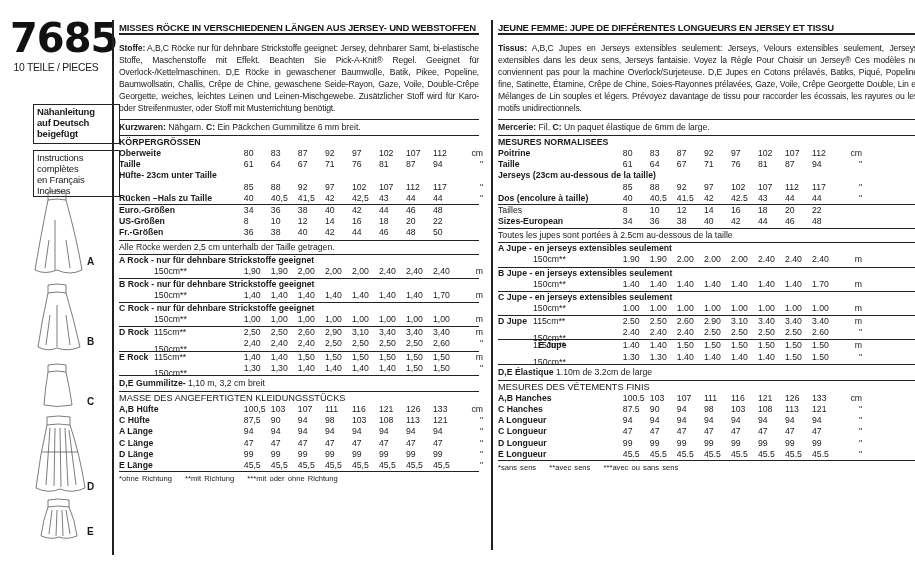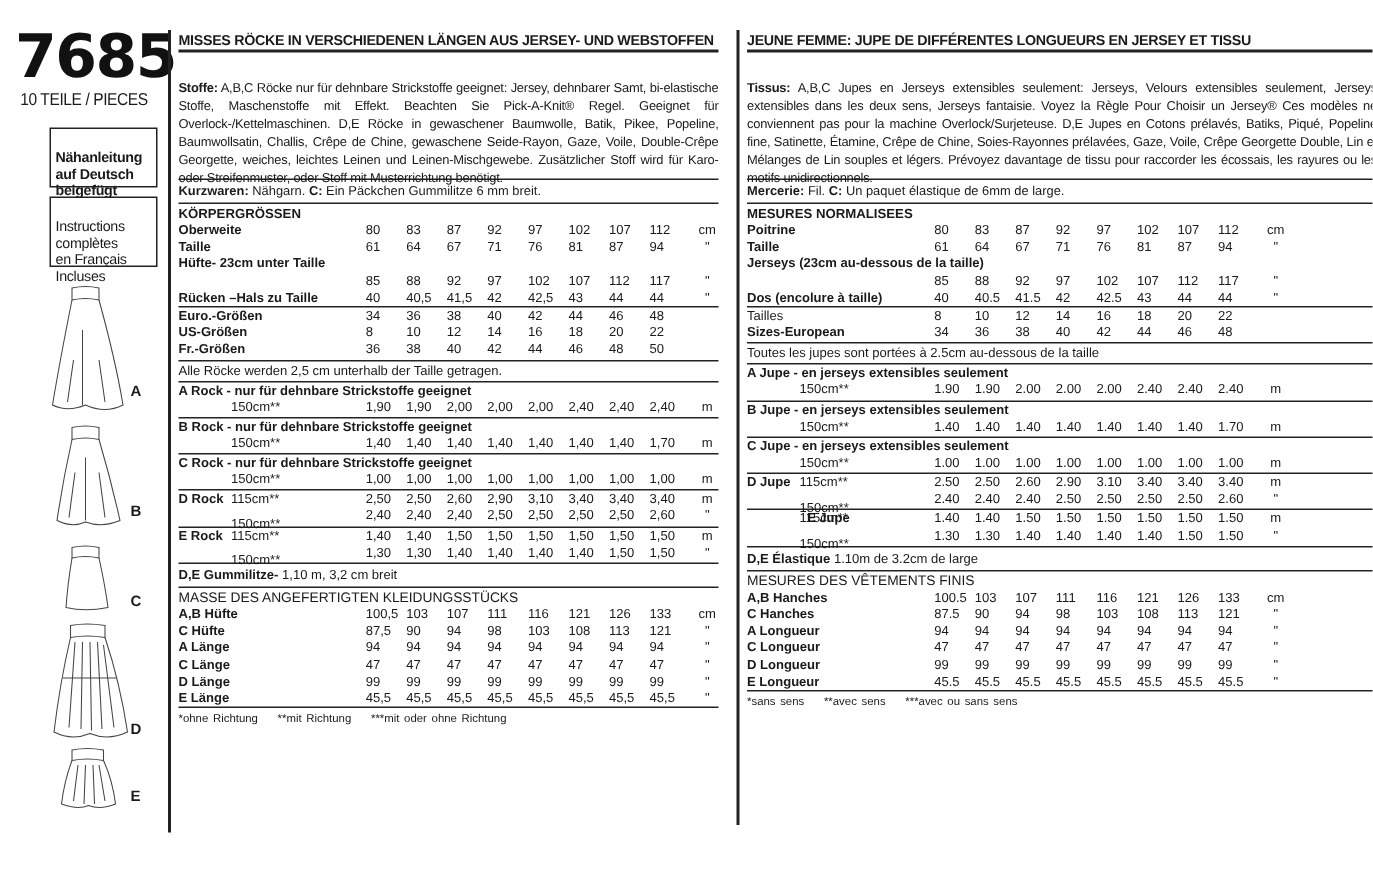--- a/index.html
+++ b/index.html
@@ -3,46 +3,46 @@
 <meta charset="utf-8">
 <style>
   * { box-sizing: border-box; margin: 0; padding: 0; }
   html, body { width: 915px; height: 580px; background: #ffffff; overflow: hidden; }
   body { position: relative; font-family: "Liberation Sans", sans-serif; color: #1a1a1a; }
 
   .pattern-number { position: absolute; left: 10px; top: 18px; width: 98px; text-align: center;
     font-family: "DejaVu Sans", sans-serif; font-weight: bold; font-size: 40px; letter-spacing: -1px; line-height: 40px; color: #111; }
   .pieces { position: absolute; left: 4px; top: 61px; width: 104px; text-align: center;
     font-family: "Liberation Sans", sans-serif; font-size: 11.5px; letter-spacing: -0.3px; transform: scaleX(0.9); transform-origin: center; }
-  .lang-box { position: absolute; left: 33px; width: 72px; border: 1px solid #222; padding: 14px 3px;
-    font-size: 9.5px; line-height: 11px; letter-spacing: -0.2px; }
+  .lang-box { position: absolute; left: 33px; width: 87px; border: 1px solid #222; padding: 1px 3px;
+    font-size: 9.5px; line-height: 11px; letter-spacing: -0.2px; margin-top: 19px; }
   .lang-box.de { top: 85px; height: 40px; font-weight: bold; }
   .lang-box.fr { top: 131px; height: 47px; }
 
   .illus { position: absolute; left: 0; top: 185px; width: 110px; height: 370px; }
   .view-letter { position: absolute; left: 87px; font-size: 10px; font-weight: bold; }
 
   .panel { position: absolute; top: 20px; }
   .panel.de { left: 112px; width: 376px; border-left: 2px solid #222; height: 535px; }
   .panel.fr { left: 491px; width: 438px; border-left: 2px solid #222; border-right: 2px solid #222; height: 530px; }
   .inner { padding-left: 5px; padding-right: 3px; }
 
   .title { font-weight: bold; font-size: 9.5px; letter-spacing: -0.2px; height: 15px; line-height: 15px; border-bottom: 2px solid #222; margin-right: 6px; white-space: nowrap; overflow: hidden; }
-  .para { font-size: 8.6px; line-height: 11.9px; letter-spacing: -0.15px; padding-top: 18px; text-align: justify; height: 85px; border-bottom: 1.5px solid #222; margin-right: 6px; }
+  .para { font-size: 8.6px; line-height: 11.9px; letter-spacing: -0.15px; padding-top: 8px; text-align: justify; height: 85px; border-bottom: 1.5px solid #222; margin-right: 6px; }
   .para b, .notions b { font-weight: bold; }
   .notions { font-size: 8.6px; height: 16px; line-height: 15px; border-bottom: 1.5px solid #222; margin-right: 6px; }
   .sec-head { font-weight: bold; font-size: 8.8px; line-height: 11px; padding-top: 1px; }
 
   table.sz { border-collapse: collapse; width: 364px; font-size: 8.7px; table-layout: fixed; }
   table.sz td { padding: 0; line-height: 11.2px; height: 11.2px; white-space: nowrap; }
   table.sz td.lbl { font-weight: bold; width: 120px; }
   table.sz td.lbl.plain { font-weight: normal; }
   table.sz td.sub { width: 120px; padding-left: 35px; }
   table.sz td.num { width: 26px; }
-  table.sz td.unit { width: 22px; text-align: center; }
+  table.sz td.unit { width: 22px; text-align: right; }
   .rule { border-bottom: 1.5px solid #222; margin-right: 6px; }
   .note { font-weight: normal; font-size: 8.7px; line-height: 13px; height: 14px; border-bottom: 1.5px solid #222; margin-right: 6px; }
   .yard-head { font-weight: bold; font-size: 8.7px; line-height: 11px; }
   .yard-block { border-bottom: 1.5px solid #222; margin-right: 6px; padding-bottom: 1px; }
   .elastic { font-size: 8.7px; line-height: 14px; height: 16px; border-bottom: 1.5px solid #222; margin-right: 6px; }
   .elastic b { font-weight: bold; }
   .fm-head { font-weight: normal; font-size: 9.2px; line-height: 12px; }
   .footnote { font-size: 7.6px; line-height: 12px; padding-top: 1px; word-spacing: 1px; }
   .footnote span { margin-right: 10px; }
 </style>

